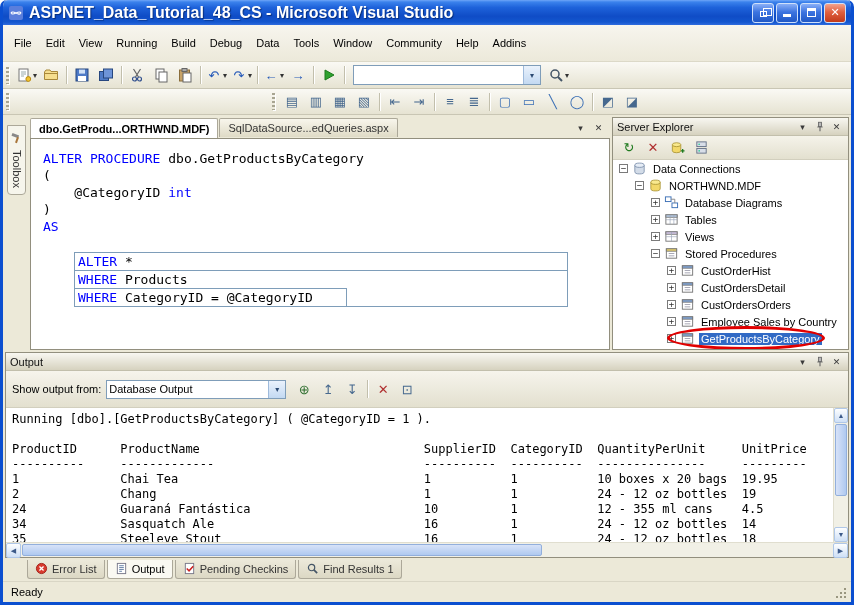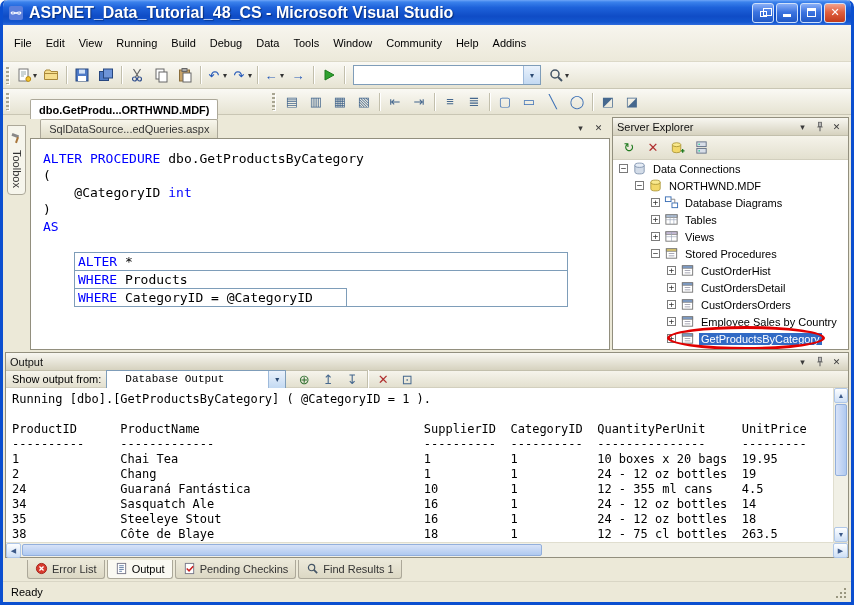--- a/index.html
+++ b/index.html
@@ -38,21 +38,21 @@
     background:repeating-linear-gradient(180deg,#A8A592 0 2px,transparent 2px 4px);box-shadow:1px 1px 0 #fff;}
   .tb-group{display:flex;align-items:center;}
   .tb-btn{height:22px;min-width:22px;padding:0 1px;margin:0 1px;border-radius:2px;
     display:flex;align-items:center;justify-content:center;}
   .tb-sep{width:1px;height:18px;margin:0 3px;background:#C2BFAC;box-shadow:1px 0 0 #fff;}
   .icon{width:16px;height:16px;display:inline-flex;align-items:center;justify-content:center;
     font-size:13px;line-height:1;}
   .tb-chev{font-size:8px;color:#333;margin-left:1px;}
   .combo{width:188px;height:20px;margin:0 5px;background:#fff;border:1px solid #7F9DB9;
     display:flex;align-items:center;overflow:hidden;}
-  .combo-text{flex:1;padding-left:18px;font-family:Liberation Mono, monospace;}
+  .combo-text{flex:1;padding-left:2px;}
   .combo-arrow{width:17px;height:100%;flex:none;display:flex;align-items:center;justify-content:center;
     font-size:8px;color:#2C4A73;border-left:1px solid #9EBADB;
     background:linear-gradient(#EAF2FC,#C3D9F2);}
   .tb2-spacer{width:255px;flex:none;}
   
   .client-upper{flex:1;display:flex;padding:2px 2px 0 2px;min-height:0;}
   .toolbox-strip{width:23px;flex:none;display:flex;flex-direction:column;align-items:center;padding-top:8px;}
   .toolbox-tab{width:19px;padding:4px 0 6px 0;display:flex;flex-direction:column;align-items:center;gap:4px;
     background:#F6F5EC;border:1px solid #ACA899;border-radius:0 0 4px 4px;}
   .toolbox-label{writing-mode:vertical-rl;font-size:11px;color:#333;}
@@ -87,21 +87,21 @@
   .expander{width:9px;height:9px;flex:none;margin-right:4px;border:1px solid #7A7A7A;background:#fff;
     font-family:"DejaVu Sans Mono",monospace;font-size:9px;line-height:7px;text-align:center;color:#333;}
   .tree-icon{width:16px;height:15px;flex:none;margin-right:3px;display:flex;align-items:center;}
   .tree-label{padding:0 2px;}
   .tree-label.sel{background:#316AC5;color:#fff;}
   .annotation{position:absolute;left:54px;top:166px;width:158px;height:24px;
     border:3px solid #E00000;border-radius:50%;pointer-events:none;z-index:5;}
   
   .output-panel{flex:none;height:206px;margin:2px;display:flex;flex-direction:column;
     border:1px solid #928F7E;background:#fff;}
-  .out-toolbar{flex:none;height:17px;display:flex;align-items:center;padding-left:6px;
+  .out-toolbar{flex:none;height:37px;display:flex;align-items:center;padding-left:6px;
     background:linear-gradient(#F6F4EC,#E3E0CF);border-bottom:1px solid #D2CFBE;}
   .out-label{margin-right:5px;}
   .out-combo{width:180px;height:19px;background:#fff;border:1px solid #7F9DB9;
     display:flex;align-items:center;margin-right:6px;}
   .out-body{flex:1;display:flex;min-height:0;background:#fff;}
   #outputText{margin:0;flex:1;overflow:hidden;padding:4px 0 0 6px;
     font-family:"DejaVu Sans Mono","Liberation Mono",monospace;font-size:12px;line-height:15px;}
   .vscroll{width:15px;flex:none;display:flex;flex-direction:column;background:#F1F0E6;border-left:1px solid #E0DECF;}
   .sc-arrow{height:15px;flex:none;display:flex;align-items:center;justify-content:center;font-size:7px;
     color:#3C5A8A;background:linear-gradient(#FDFEFF,#CFE0F6);border:1px solid #AFC7E8;border-radius:2px;}
@@ -342,21 +342,21 @@
               <rect x="1" y="2" width="7" height="3" fill="#888" transform="rotate(20 4 3)"></rect>
               <rect x="5" y="5" width="2" height="6" fill="#A9763C" transform="rotate(20 6 8)"></rect>
             </svg>
         </span>
         <span class="toolbox-label">Toolbox</span>
       </div>
     </div>
 
     <div class="editor-pane">
       <div class="doc-tabs">
-        <span id="docTabs" style="display:flex;align-items:flex-end;flex-direction:column;">
+        <span id="docTabs" style="display:flex;align-items:flex-start;">
             <span class="doc-tab active">
               <span>dbo.GetProdu...ORTHWND.MDF)</span>
             </span>
             <span class="doc-tab">
               <span>SqlDataSource...edQueries.aspx</span>
             </span>
           </span>
         <span class="tabstrip-btns">
           <span class="small-btn">▾</span>
           <span class="small-btn">✕</span>

